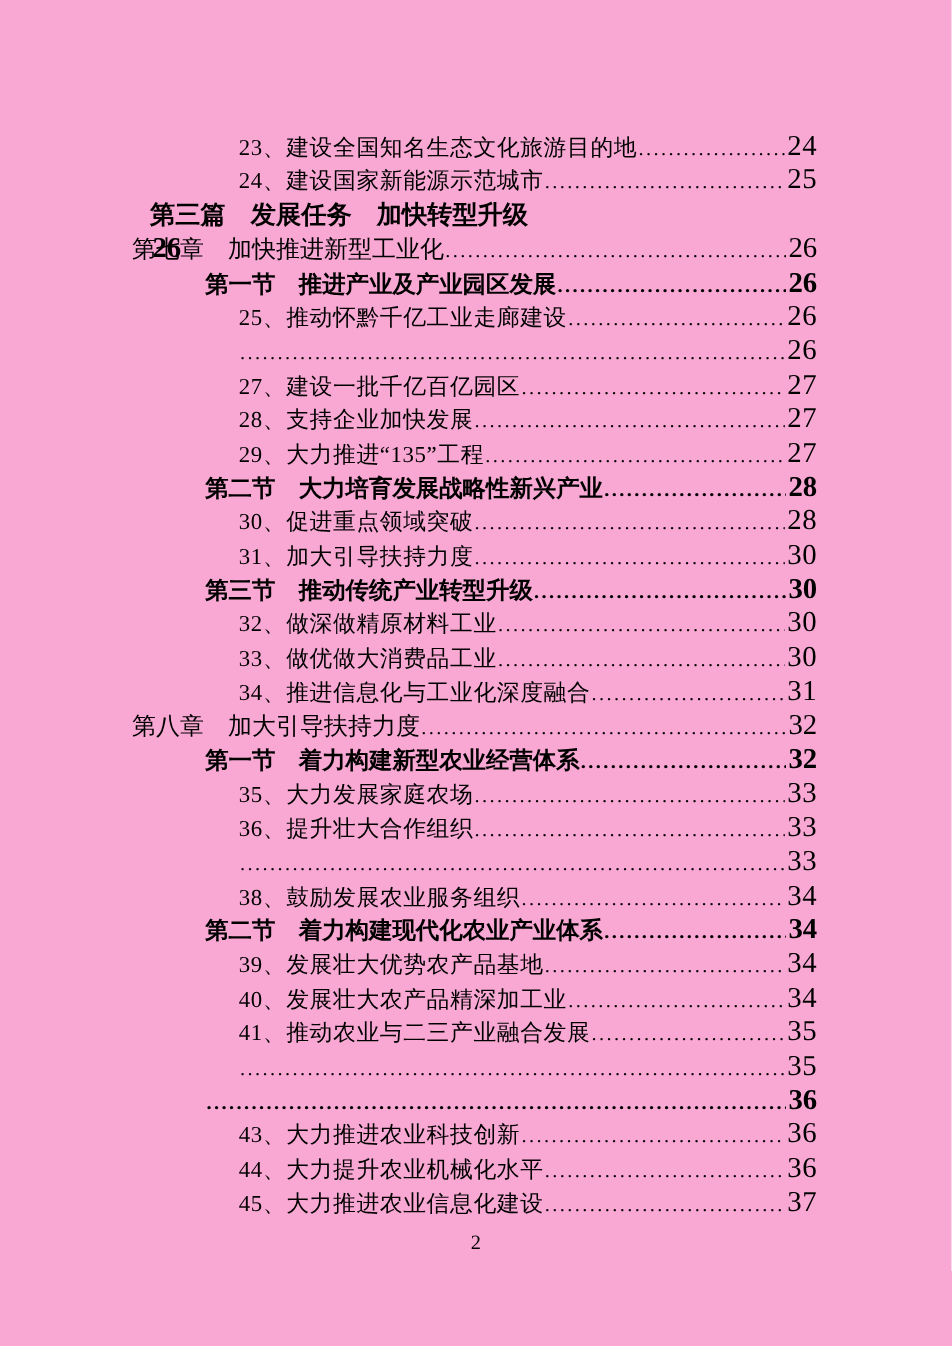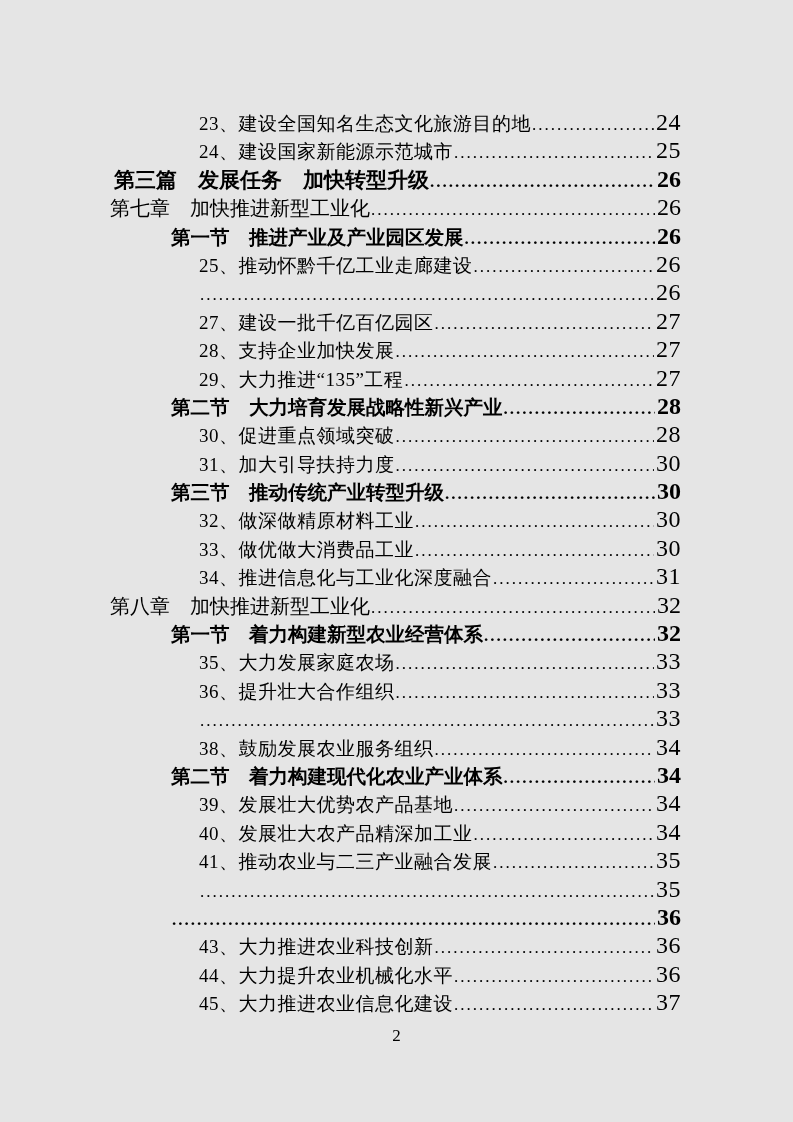--- a/index.html
+++ b/index.html
@@ -4,21 +4,21 @@
 <style>
   html, body {
     margin: 0;
     padding: 0;
     background: #ffffff;
   }
   .page {
     position: relative;
     width: 793px;
     height: 1122px;
-    background: #e5e5e5;
+    background: #f9a8d4;
     overflow: hidden;
     color: #000000;
   }
   .toc {
     position: absolute;
     top: 108px;
     left: 110px;
     right: 112px;
   }
   .toc-row {
@@ -50,21 +50,22 @@
     text-align: right;
     font-family: "Liberation Serif", serif;
     font-size: 24px;
     padding-left: 2px;
   }
   
   .level-part {
     font-family: "Liberation Serif", serif;
     font-weight: bold;
     font-size: 21px;
-    margin-left: 4px;
+    margin-left: 14px;
+    flex-direction: column;
   }
   .level-chapter {
     font-family: "Liberation Sans", sans-serif;
     font-weight: normal;
     font-size: 20px;
   }
   .level-section {
     font-family: "Liberation Serif", serif;
     font-weight: bold;
     font-size: 19.5px;
@@ -170,21 +171,21 @@
     <span class="toc-label">33、做优做大消费品工业</span>
     <span class="toc-leader"></span>
     <span class="toc-page">30</span>
   </div>
       <div class="toc-row level-item">
     <span class="toc-label">34、推进信息化与工业化深度融合</span>
     <span class="toc-leader"></span>
     <span class="toc-page">31</span>
   </div>
       <div class="toc-row level-chapter">
-    <span class="toc-label">第八章　加快推进新型工业化</span>
+    <span class="toc-label">第八章　加大引导扶持力度</span>
     <span class="toc-leader"></span>
     <span class="toc-page">32</span>
   </div>
       <div class="toc-row level-section">
     <span class="toc-label">第一节　着力构建新型农业经营体系</span>
     <span class="toc-leader"></span>
     <span class="toc-page">32</span>
   </div>
       <div class="toc-row level-item">
     <span class="toc-label">35、大力发展家庭农场</span>

